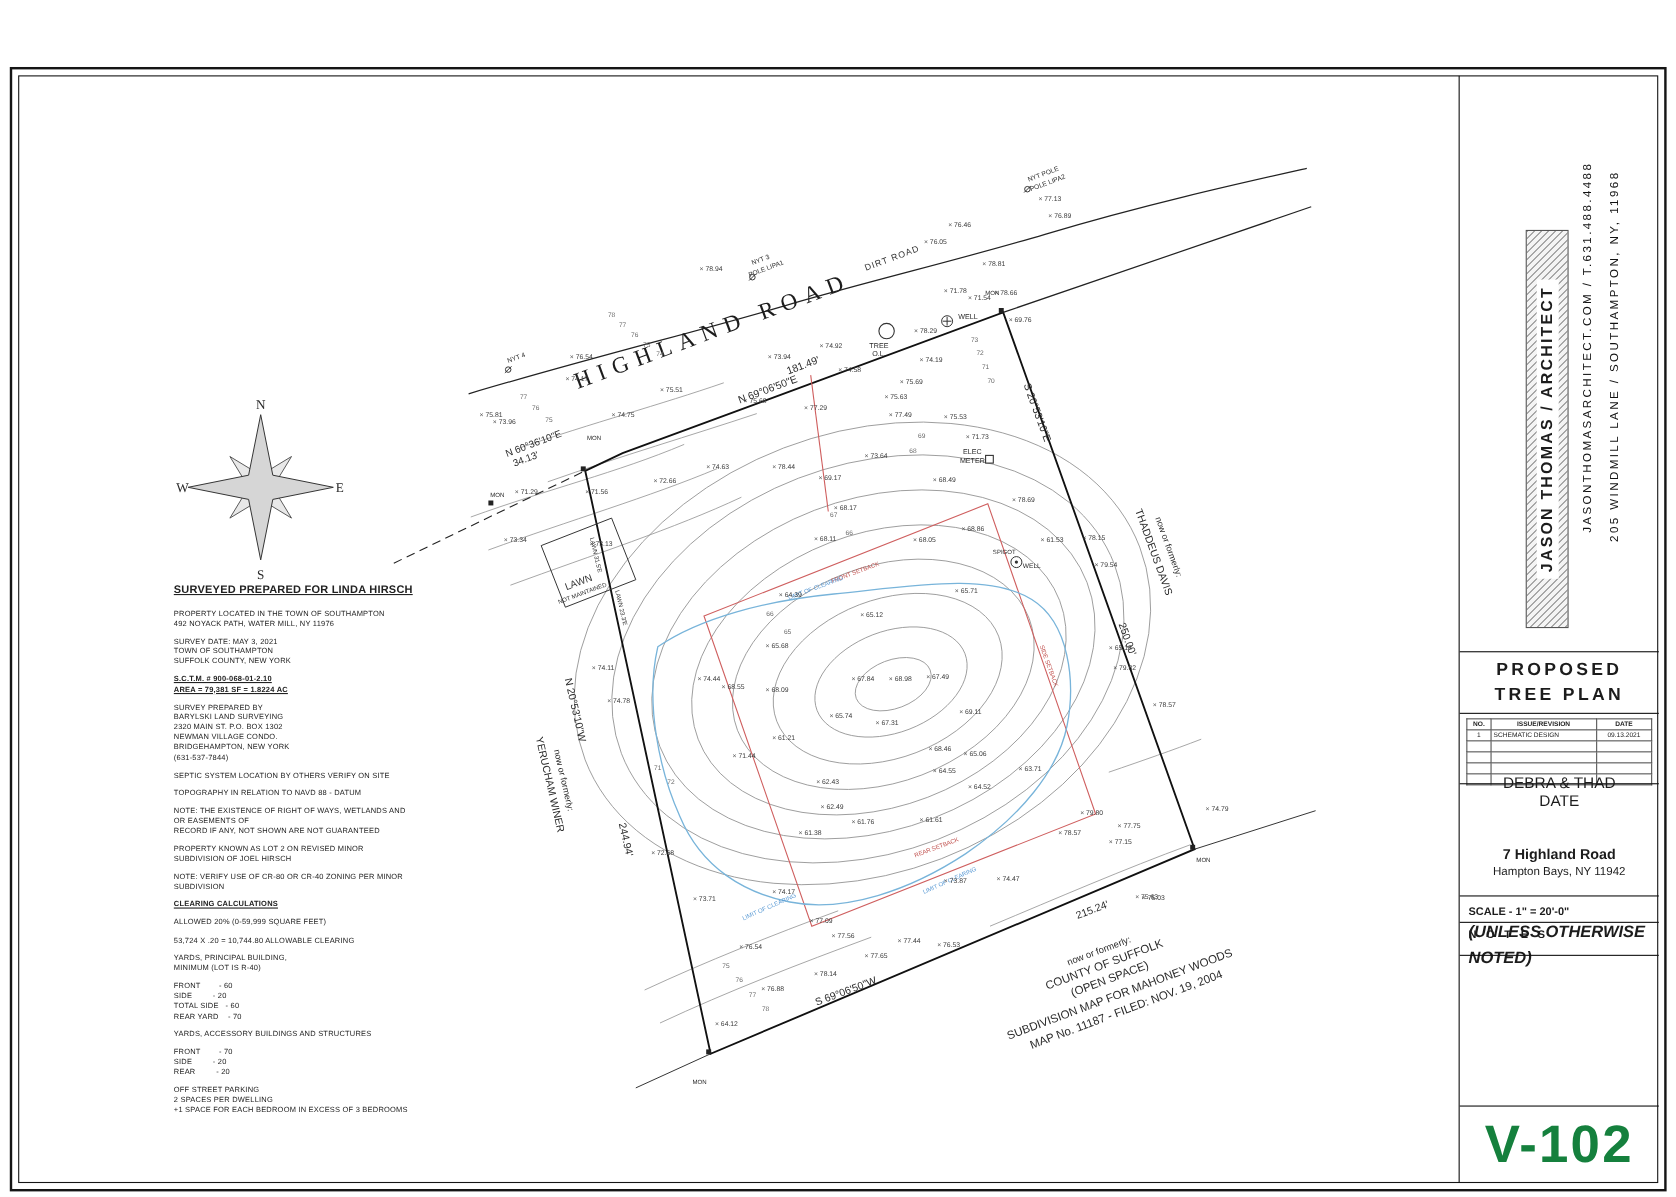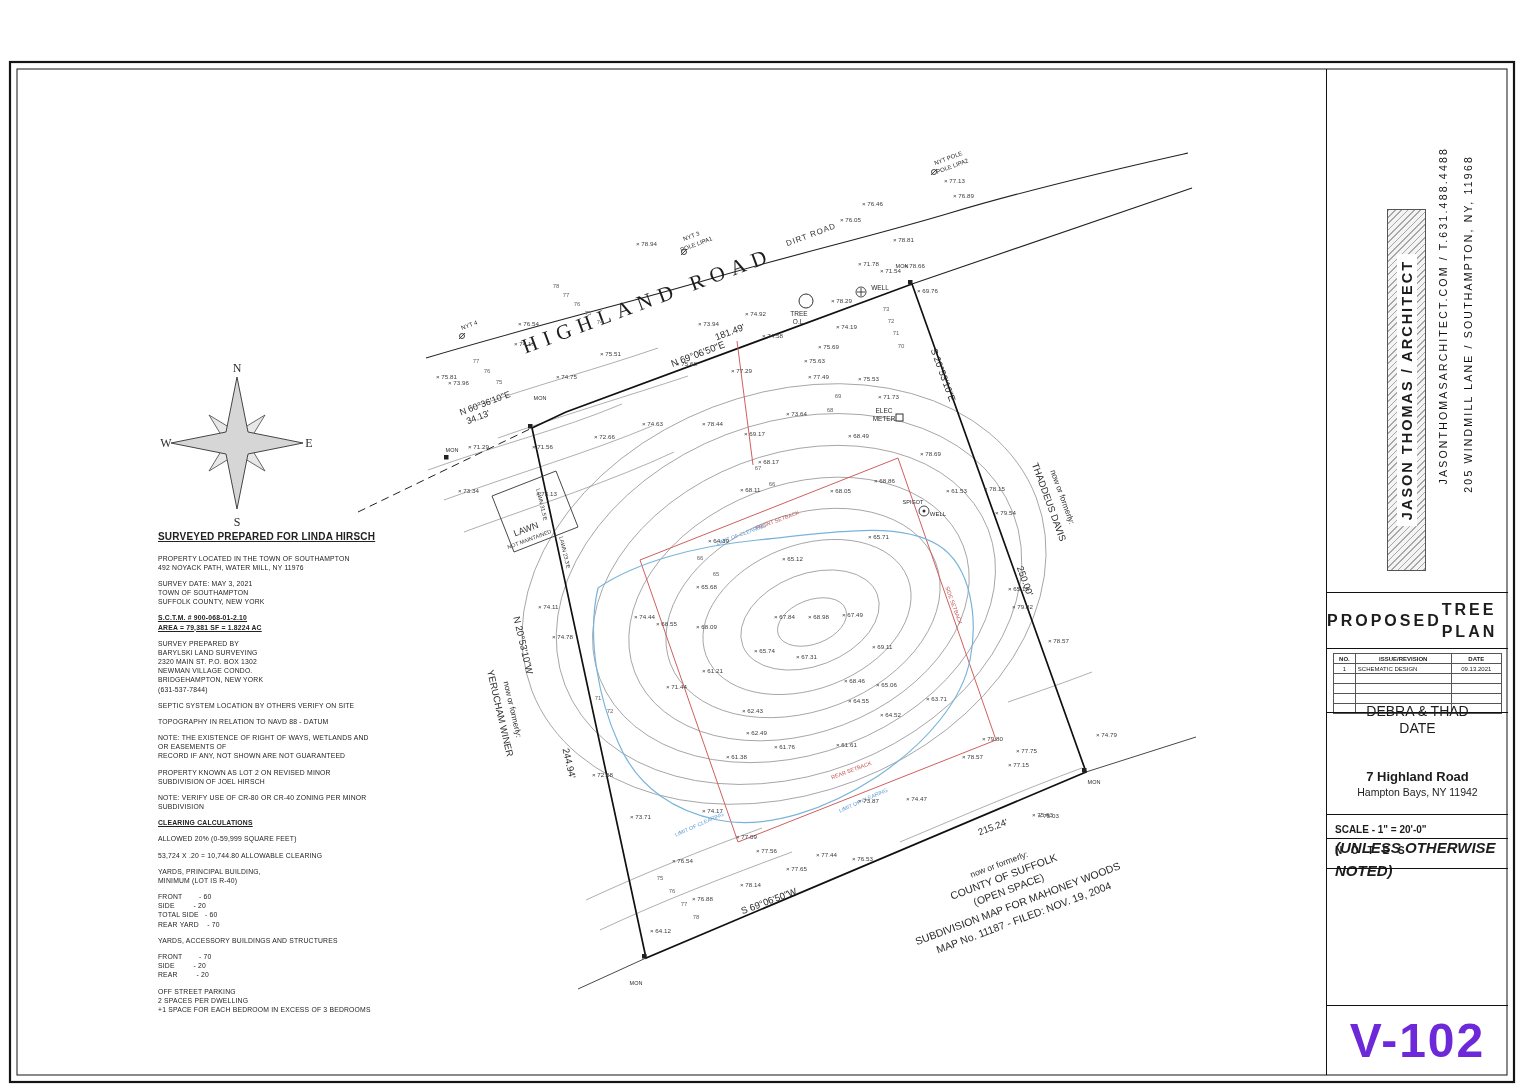--- a/index.html
+++ b/index.html
@@ -20,21 +20,21 @@
   .sec-arch{top:0;height:523px;}
   .hatch-box{position:absolute;left:60px;top:140px;width:37px;height:360px;border:1px solid #555;
              background:repeating-linear-gradient(135deg,#a8a8a8 0,#a8a8a8 1.2px,#f4f4f4 1.2px,#f4f4f4 4.5px);
              display:flex;align-items:center;justify-content:center;}
   .vlabel{writing-mode:vertical-rl;transform:rotate(180deg);background:#fff;padding:6px 2px;
           font-size:14.5px;font-weight:bold;letter-spacing:2px;white-space:nowrap;}
   .vtext{position:absolute;writing-mode:vertical-rl;transform:rotate(180deg);white-space:nowrap;
          font-size:10.5px;letter-spacing:2.2px;color:#111;}
   .vt1{left:110px;top:78px;}
   .vt2{left:135px;top:86px;}
-  .sec-title{top:523px;height:56px;border-top:1.8px solid #111;display:flex;flex-direction:row;
+  .sec-title{top:523px;height:56px;border-top:1.8px solid #111;display:flex;flex-direction:column;
              align-items:center;justify-content:center;}
   .dt{font-size:16px;font-weight:bold;letter-spacing:3px;line-height:1.35;}
   .sec-rev{top:579px;height:64px;border-top:1px solid #111;padding:4px 6px;}
   table.rev{width:100%;border-collapse:collapse;font-size:6px;color:#222;}
   table.rev th,table.rev td{border:0.8px solid #555;height:9px;padding:0 2px;font-weight:normal;}
   table.rev th{text-align:center;font-weight:bold;}
   table.rev td:nth-child(1),table.rev td:nth-child(3){text-align:center;width:13%;}
   table.rev td:nth-child(3){width:30%;}
   table.rev td:nth-child(2){text-align:left;}
   .sec-client{top:643px;height:78px;border-top:1.8px solid #111;display:flex;flex-direction:column;
@@ -42,21 +42,21 @@
   .cl1{font-size:14px;font-weight:normal;line-height:1.25;}
   .cl2{font-size:13px;font-weight:bold;line-height:1.35;margin-top:30px;}
   .cl3{font-size:10.5px;line-height:1.4;text-align:center;}
   .sec-noteshdr{top:721px;height:24px;border-top:1.8px solid #111;line-height:24px;
                 padding-left:8px;font-weight:bold;font-size:10px;letter-spacing:3px;margin-top:48px;}
   .sec-scale{top:745px;height:54px;border-top:1px solid #111;padding:7px 8px;}
   .sc1{font-size:10px;font-weight:bold;line-height:1.5;}
   .sc2{font-size:15px;font-weight:bold;font-style:italic;line-height:1.5;}
   .sec-blank{top:799px;height:137px;border-top:1px solid #111;}
   .sec-num{top:936px;height:70px;border-top:1.8px solid #111;display:flex;align-items:center;
-           justify-content:center;font-size:48px;font-weight:800;letter-spacing:2px;color:#6d28d9;}
+           justify-content:center;font-size:48px;font-weight:800;letter-spacing:2px;color:#15803d;}
 </style>
 </head>
 <body>
 
 <div class="sheet">
 
   <svg id="plan-svg" viewBox="0 0 1524 1088">
 
     <g fill="none" stroke="#151515">
       <rect x="10" y="62" width="1504" height="1020" stroke-width="2.2"></rect>

